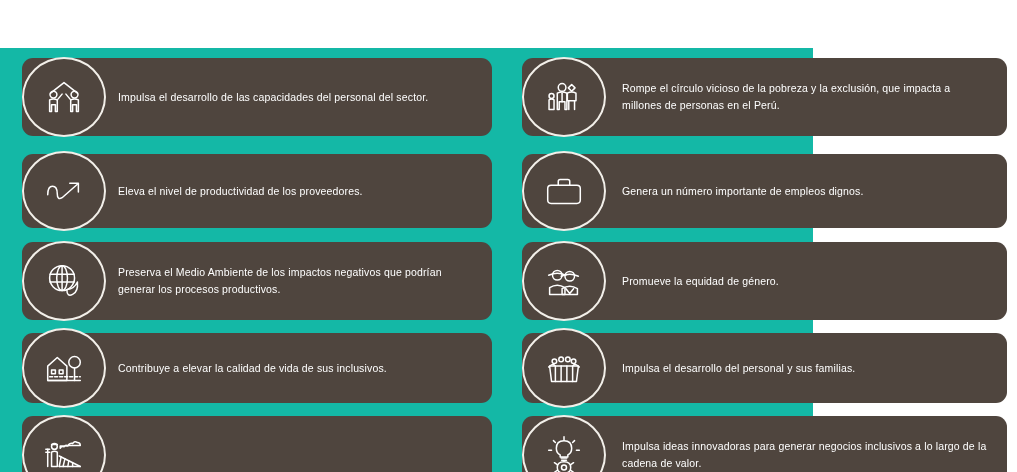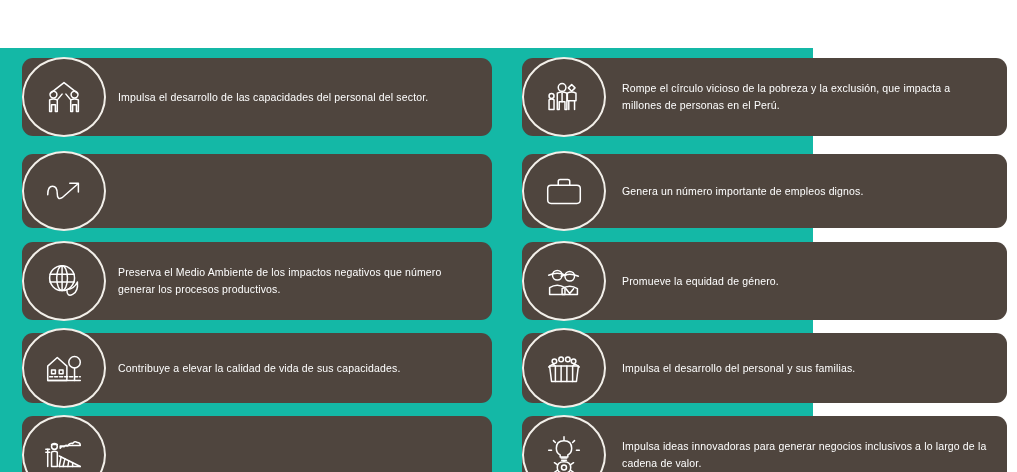--- a/index.html
+++ b/index.html
@@ -113,49 +113,50 @@
       <div class="pill-text">Impulsa el desarrollo de las capacidades del personal del sector.</div>
     </div>
 
     <div class="pill" style="top:106px; height:74px;">
       <div class="badge">
         <svg viewBox="0 0 48 48">
           <path d="M7 28 Q7 19 12 19 Q17 19 17 27 Q17 34 22 31 L38 17" stroke-width="2.3"></path>
           <path d="M30 16 L39 16 L39 25" stroke-width="2.3"></path>
         </svg>
       </div>
+      <div class="pill-text">Eleva el nivel de productividad de los proveedores.</div>
     </div>
 
     <div class="pill" style="top:194px; height:78px;">
       <div class="badge">
         <svg viewBox="0 0 48 48">
           <circle cx="22" cy="21" r="13"></circle>
           <ellipse cx="22" cy="21" rx="5.6" ry="13"></ellipse>
           <path d="M9.4 17 H34.6"></path>
           <path d="M9.4 25 H34.6"></path>
           <path d="M22 8 V34"></path>
           <path d="M27 33 q8 -1 11 -8 q1 10 -5 13 q-6 3 -6 -5 Z"></path>
         </svg>
       </div>
-      <div class="pill-text">Preserva el Medio Ambiente de los impactos negativos que número generar los procesos productivos.</div>
+      <div class="pill-text">Preserva el Medio Ambiente de los impactos negativos que podrían generar los procesos productivos.</div>
     </div>
 
     <div class="pill" style="top:285px; height:70px;">
       <div class="badge">
         <svg viewBox="0 0 48 48">
           <path d="M7 22 L17 13 L27 22 L27 37 L7 37 Z"></path>
           <path d="M11 26 H15 V30 H11 Z"></path>
           <path d="M19 26 H23 V30 H19 Z"></path>
           <circle cx="35" cy="18" r="6"></circle>
           <path d="M35 24 V37"></path>
           <path d="M7 37 H41"></path>
           <path d="M9 33 H41" stroke-dasharray="3 2"></path>
         </svg>
       </div>
-      <div class="pill-text">Contribuye a elevar la calidad de vida de sus capacidades.</div>
+      <div class="pill-text">Contribuye a elevar la calidad de vida de sus inclusivos.</div>
     </div>
 
     <div class="pill" style="top:368px; height:78px;">
       <div class="badge">
         <svg viewBox="0 0 48 48">
           <path d="M28 14 q2 -3 5 -2 q2 -3 5 -1 q3 0 3 3 H28 Z"></path>
           <path d="M20 17 q1.6 -2.4 4 -1.6 q1.6 -2.4 4 -0.8 H20 Z"></path>
           <circle cx="14" cy="15" r="3"></circle>
           <path d="M11 13 H17" stroke-width="1.8"></path>
           <path d="M11 21 q3 -2 6 0 L17 36 H11 Z"></path>

